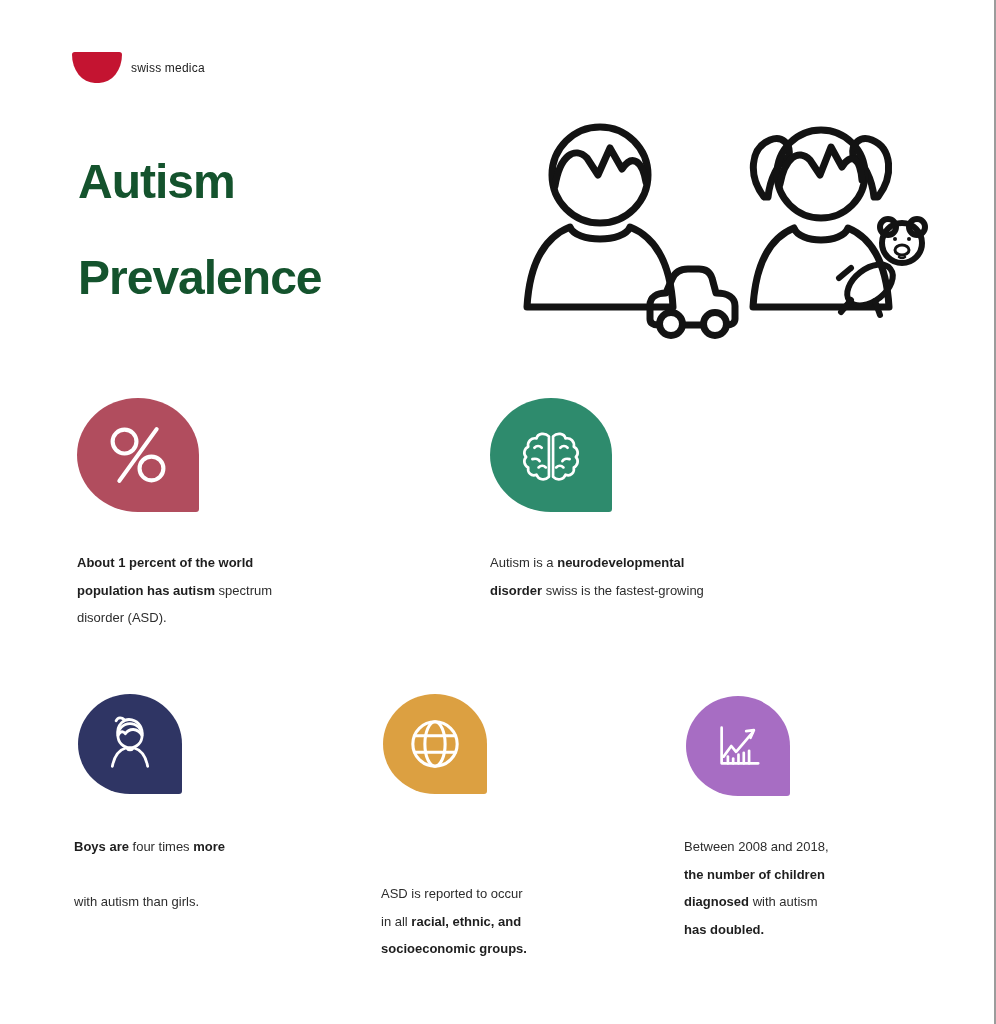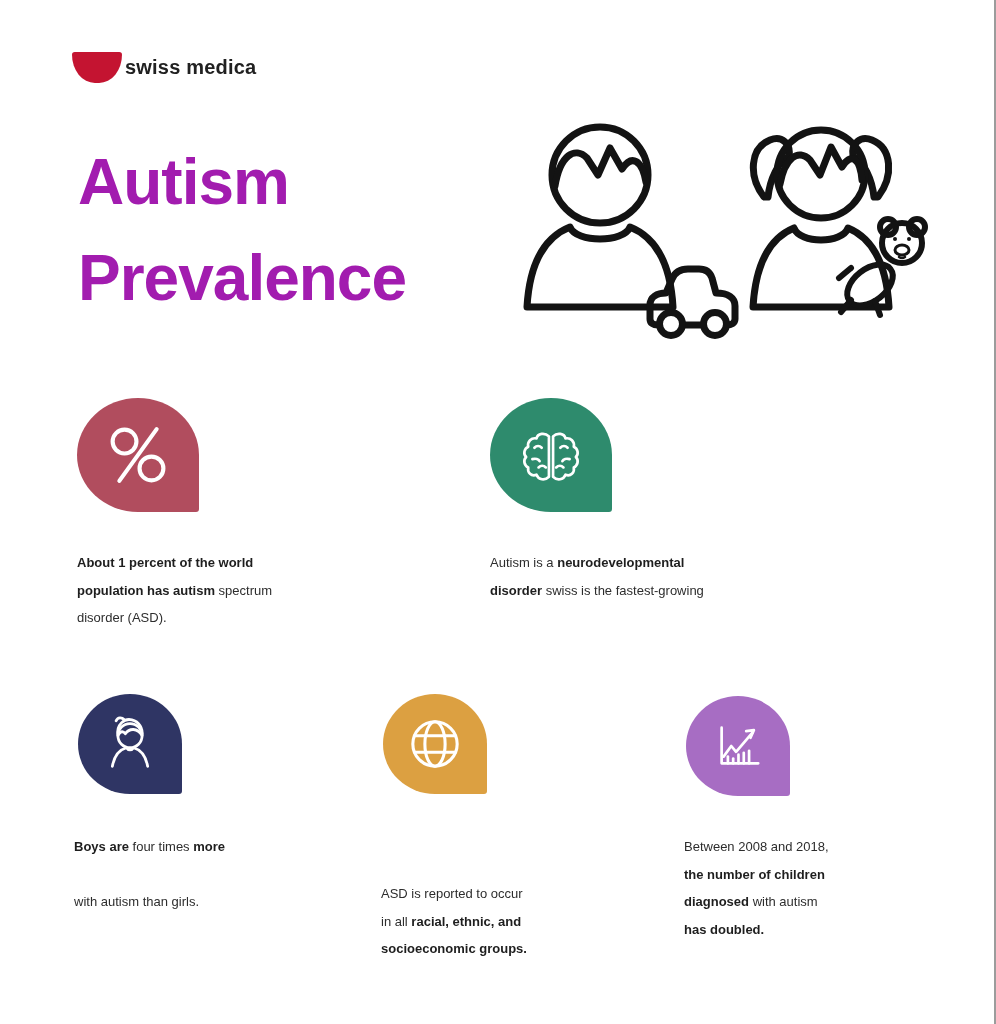--- a/index.html
+++ b/index.html
@@ -7,25 +7,25 @@
   .page {
     position:relative; width:996px; height:1024px; background:#ffffff;
     font-family:"Liberation Sans", sans-serif; overflow:hidden;
   }
   
   .brand { position:absolute; left:72px; top:52px; display:flex; align-items:center; }
   .brand-mark {
     width:50px; height:31px; background:#c41431;
     border-radius:3px 3px 50% 50% / 3px 3px 100% 100%;
   }
-  .brand-name { margin-left:3px; font-size:20px; font-weight:700; color:#212121; letter-spacing:0.2px; }
+  .brand-name { margin-left:9px; font-size:12px; font-weight:400; color:#212121; letter-spacing:0.2px; }
   
   .title {
     position:absolute; left:78px; top:134px;
-    font-size:64px; line-height:96px; font-weight:800; color:#a21caf; letter-spacing:-1px;
+    font-size:48px; line-height:96px; font-weight:800; color:#14532d; letter-spacing:-1px;
   }
   
   .kids { position:absolute; left:513px; top:118px; width:430px; height:228px; }
   .kids svg { width:100%; height:100%; }
   
   .bubble {
     position:absolute; display:flex; align-items:center; justify-content:center;
     border-radius:50% 50% 3px 50%;
   }
   .bubble-lg { width:122px; height:114px; }

